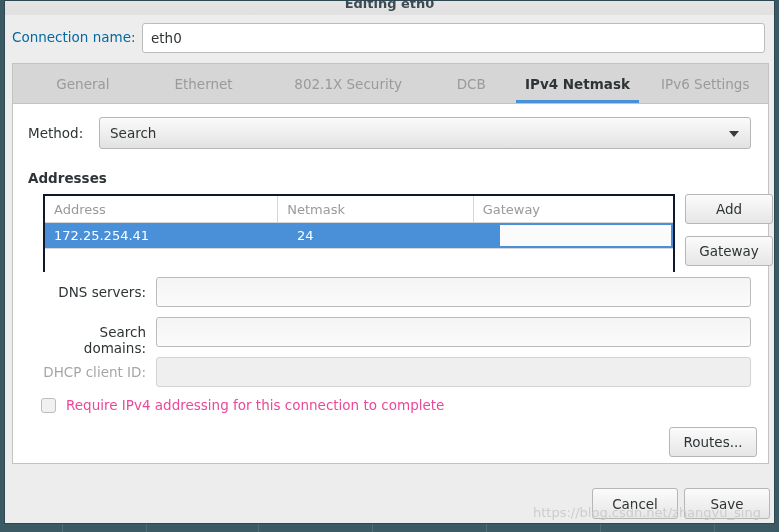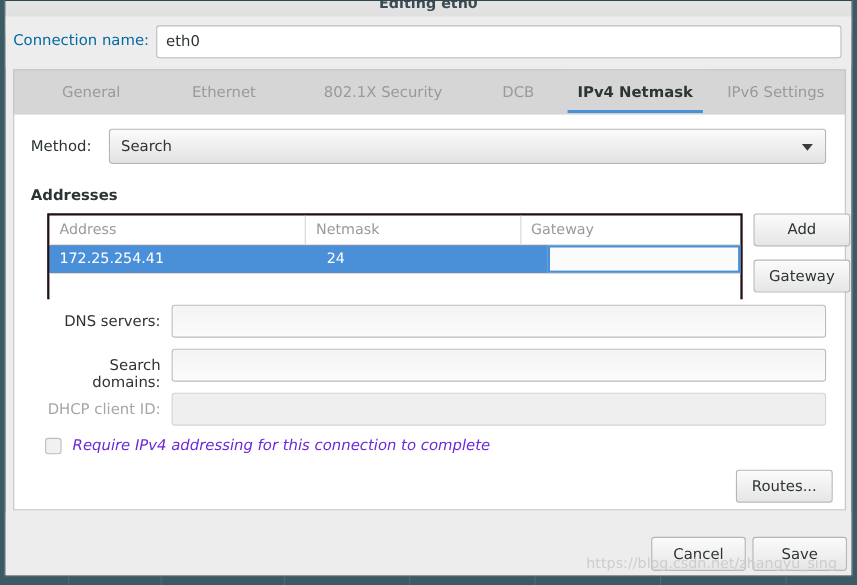--- a/index.html
+++ b/index.html
@@ -310,22 +310,21 @@
     width: 15px;
     height: 15px;
     background: #f1f1f1;
     border: 1px solid #bdbdbd;
     border-radius: 3px;
     box-sizing: border-box;
   }
   .checkrow .cb-label {
     margin-left: 10px;
     font-size: 13.5px;
-    color: #6d28d9;
-    font-style: italic;
+    color: #ec4899;
   }
 
   
   .btn-routes {
     position: absolute;
     left: 656px;
     top: 323px;
     width: 88px;
     height: 30px;
     background: linear-gradient(to bottom, #fbfbfb, #e6e6e6);

